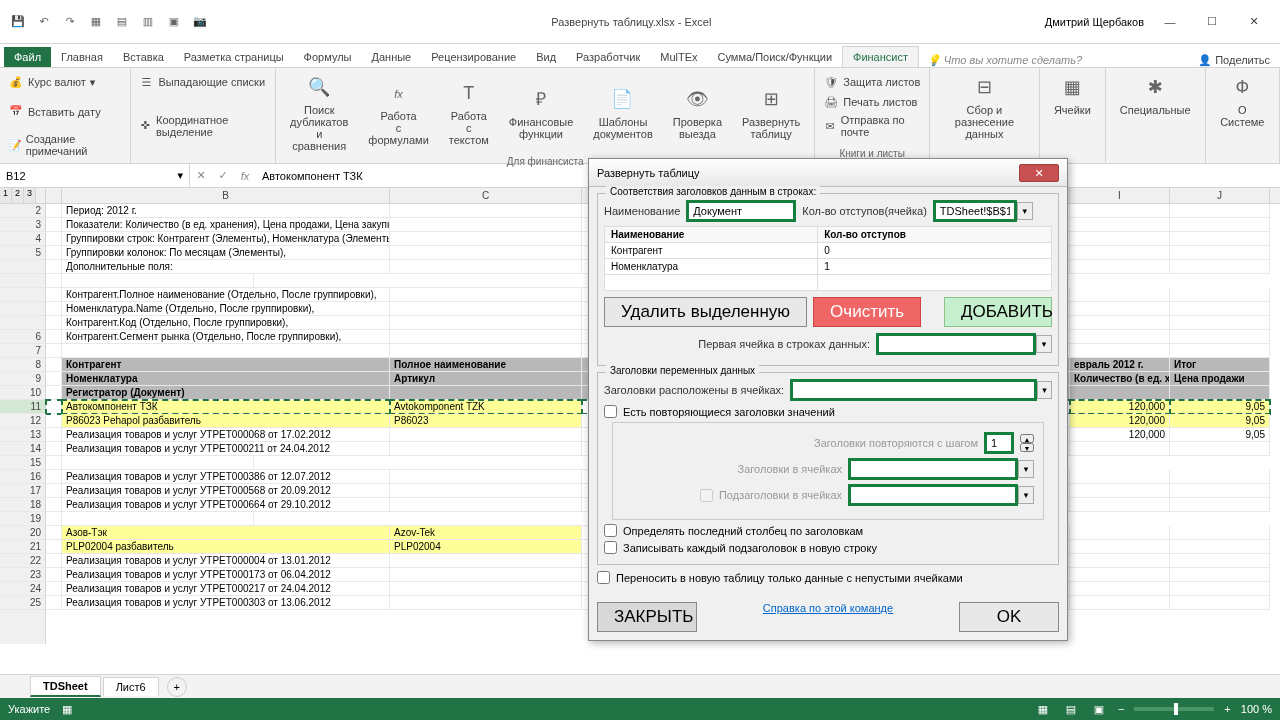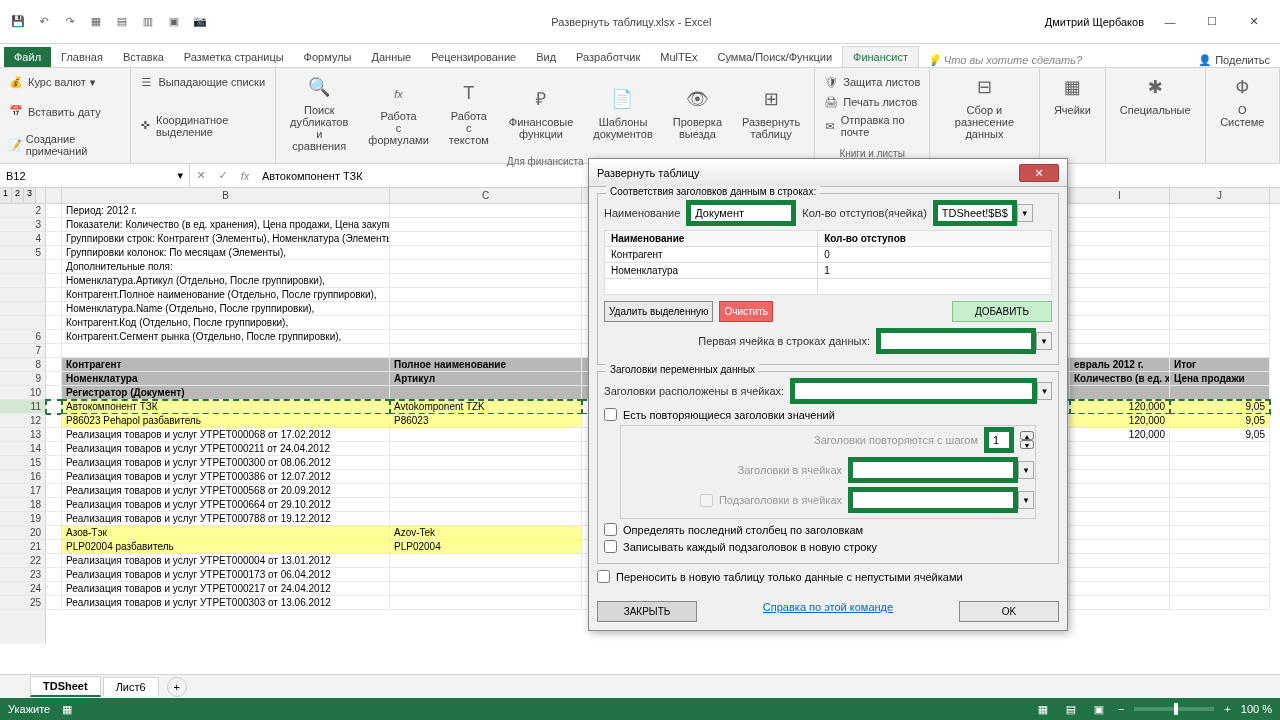--- a/index.html
+++ b/index.html
@@ -57,27 +57,27 @@
 
 
 .dialog{position:absolute;left:588px;top:158px;width:480px;background:#f0f0f0;border:1px solid #888;box-shadow:2px 2px 8px rgba(0,0,0,0.3);}
 .dlg-title{height:28px;background:linear-gradient(#fff,#e8e8e8);border-bottom:1px solid #bbb;display:flex;align-items:center;padding:0 8px;}
 .dlg-close{margin-left:auto;width:40px;height:18px;background:#c75050;color:#fff;text-align:center;line-height:16px;border:1px solid #a04040;border-radius:2px;cursor:pointer;}
 .dlg-body{padding:6px 8px;}
 .fieldset{border:1px solid #bbb;padding:6px;margin-bottom:6px;position:relative;}
 .fieldset-label{position:absolute;top:-8px;left:8px;background:#f0f0f0;padding:0 4px;font-size:10px;}
 .dlg-row{display:flex;align-items:center;gap:6px;margin-bottom:4px;}
 .dlg-label{font-size:11px;color:#333;}
-.dlg-input{border:5px solid #15803d;padding:2px 4px;background:#fff;font-size:11px;}
+.dlg-input{border:3px solid #15803d;padding:2px 4px;background:#fff;font-size:11px;}
 .refedit{display:flex;align-items:center;}
 .refedit button{width:16px;height:18px;border:1px solid #aaa;background:#eee;font-size:9px;}
 .dlg-table{width:100%;border:1px solid #aaa;background:#fff;border-collapse:collapse;}
 .dlg-table td{border:1px solid #ddd;padding:2px 6px;font-size:10px;}
 .dlg-table th{border:1px solid #ddd;padding:2px 6px;font-size:10px;text-align:left;background:#f8f8f8;}
-.dlg-btn{padding:4px 4px;border:1px solid #888;background:#e8e8e8;cursor:pointer;font-size:10px;}
+.dlg-btn{padding:4px 16px;border:1px solid #888;background:#e8e8e8;cursor:pointer;font-size:17px;}
 .dlg-btn.red{background:#e66;color:#fff;border-color:#c44;}
 .dlg-btn.green{background:#c6efce;border-color:#8bc48b;}
 .dlg-btn.default{background:#d8d8d8;}
 .dlg-btnrow{display:flex;gap:6px;margin:6px 0;}
 .checkbox-row{display:flex;align-items:center;gap:6px;margin:4px 0;}
 .checkbox-row input{width:13px;height:13px;}
 .link{color:#0066cc;text-decoration:underline;cursor:pointer;}
 .dlg-footer{display:flex;justify-content:space-between;padding:8px;}
 .disabled-text{color:#999;}
 
@@ -302,21 +302,20 @@
         <div class="cell cw-A"></div>
         <div class="cell cw-B grid">Дополнительные поля:</div>
         <div class="cell cw-C grid"></div>
         <div class="cell" style="width: 488px; background: rgb(255, 255, 255);"></div>
         <div class="cell cw-I "></div>
         <div class="cell cw-J "></div>
       </div>
       <div class="row">
         <div class="row-h"></div>
         <div class="cell cw-A"></div>
-        <div class="cell cw-B grid">Номенклатура.Артикул  (Отдельно, После группировки),</div>
         <div class="cell cw-C grid"></div>
         <div class="cell" style="width: 488px; background: rgb(255, 255, 255);"></div>
         <div class="cell cw-I "></div>
         <div class="cell cw-J "></div>
       </div>
       <div class="row">
         <div class="row-h"></div>
         <div class="cell cw-A"></div>
         <div class="cell cw-B grid">Контрагент.Полное наименование (Отдельно, После группировки),</div>
         <div class="cell cw-C grid"></div>
@@ -419,21 +418,20 @@
         <div class="cell cw-A"></div>
         <div class="cell cw-B grid">      Реализация товаров и услуг УТРЕТ000211 от 24.04.2012</div>
         <div class="cell cw-C grid"></div>
         <div class="cell" style="width: 488px; background: rgb(255, 255, 255);"></div>
         <div class="cell cw-I "></div>
         <div class="cell cw-J "></div>
       </div>
       <div class="row">
         <div class="row-h">15</div>
         <div class="cell cw-A"></div>
-        <div class="cell cw-B grid">      Реализация товаров и услуг УТРЕТ000300 от 08.06.2012</div>
         <div class="cell cw-C grid"></div>
         <div class="cell" style="width: 488px; background: rgb(255, 255, 255);"></div>
         <div class="cell cw-I "></div>
         <div class="cell cw-J "></div>
       </div>
       <div class="row">
         <div class="row-h">16</div>
         <div class="cell cw-A"></div>
         <div class="cell cw-B grid">      Реализация товаров и услуг УТРЕТ000386 от 12.07.2012</div>
         <div class="cell cw-C grid"></div>
@@ -455,21 +453,20 @@
         <div class="cell cw-A"></div>
         <div class="cell cw-B grid">      Реализация товаров и услуг УТРЕТ000664 от 29.10.2012</div>
         <div class="cell cw-C grid"></div>
         <div class="cell" style="width: 488px; background: rgb(255, 255, 255);"></div>
         <div class="cell cw-I "></div>
         <div class="cell cw-J "></div>
       </div>
       <div class="row">
         <div class="row-h">19</div>
         <div class="cell cw-A"></div>
-        <div class="cell cw-B grid">      Реализация товаров и услуг УТРЕТ000788 от 19.12.2012</div>
         <div class="cell cw-C grid"></div>
         <div class="cell" style="width: 488px; background: rgb(255, 255, 255);"></div>
         <div class="cell cw-I "></div>
         <div class="cell cw-J "></div>
       </div>
       <div class="row">
         <div class="row-h">20</div>
         <div class="cell cw-A"></div>
         <div class="cell cw-B ylw">Азов-Тэк</div>
         <div class="cell cw-C ylw">Azov-Tek</div>
@@ -580,21 +577,21 @@
         <tr>
               <td>&nbsp;</td>
               <td></td>
             </tr>
       </tbody>
         </table>
       <div class="dlg-btnrow">
         <button class="dlg-btn">Удалить выделенную</button>
         <button class="dlg-btn red">Очистить</button>
         <div style="flex:1"></div>
-        <button class="dlg-btn green" style="width:100px">ДОБАВИТЬ</button>
+        <button class="dlg-btn green" style="width:108px">ДОБАВИТЬ</button>
       </div>
       <div class="dlg-row" style="justify-content:flex-end">
         <span class="dlg-label">Первая ячейка в строках данных:</span>
         <div class="refedit">
             <input class="dlg-input" style="width: 160px;">
             <button>▾</button>
           </div>
       </div>
     </div>
     <div class="fieldset">
@@ -603,21 +600,21 @@
         <span class="dlg-label">Заголовки расположены в ячейках:</span>
         <div class="refedit" style="flex:1">
             <input class="dlg-input" style="width: 100%;">
             <button>▾</button>
           </div>
       </div>
       <div class="checkbox-row">
           <input type="checkbox" style="">
           <span>Есть повторяющиеся заголовки значений</span>
         </div>
-      <div style="border:1px solid #ccc;padding:1px;margin:4px 16px">
+      <div style="border:1px solid #ccc;padding:9px;margin:4px 8px">
         <div class="dlg-row" style="justify-content:flex-end">
           <span class="dlg-label disabled-text">Заголовки повторяются с шагом</span>
           <input class="dlg-input" style="width: 30px;" value="1">
           <div style="display:flex;flex-direction:column">
               <button style="height:9px;width:14px;font-size:7px">▲</button>
               <button style="height:9px;width:14px;font-size:7px">▼</button>
             </div>
         </div>
         <div class="dlg-row" style="justify-content:flex-end">
           <span class="dlg-label disabled-text">Заголовки в ячейках</span>

